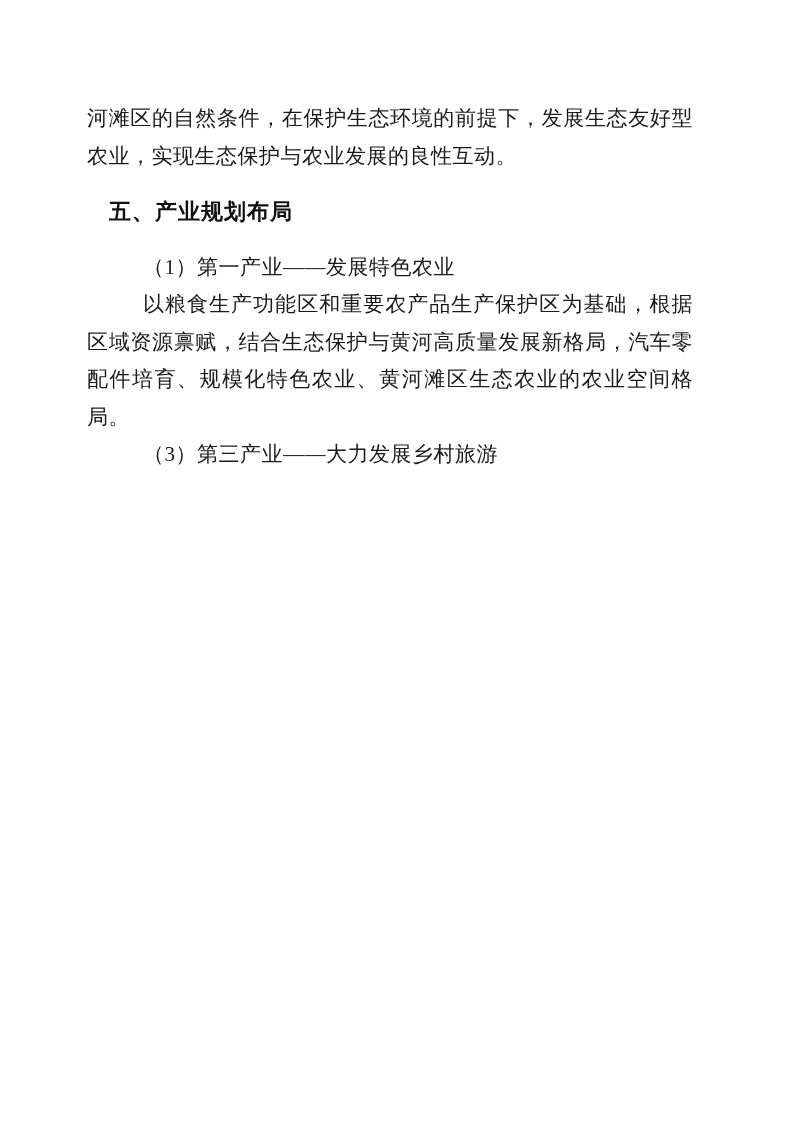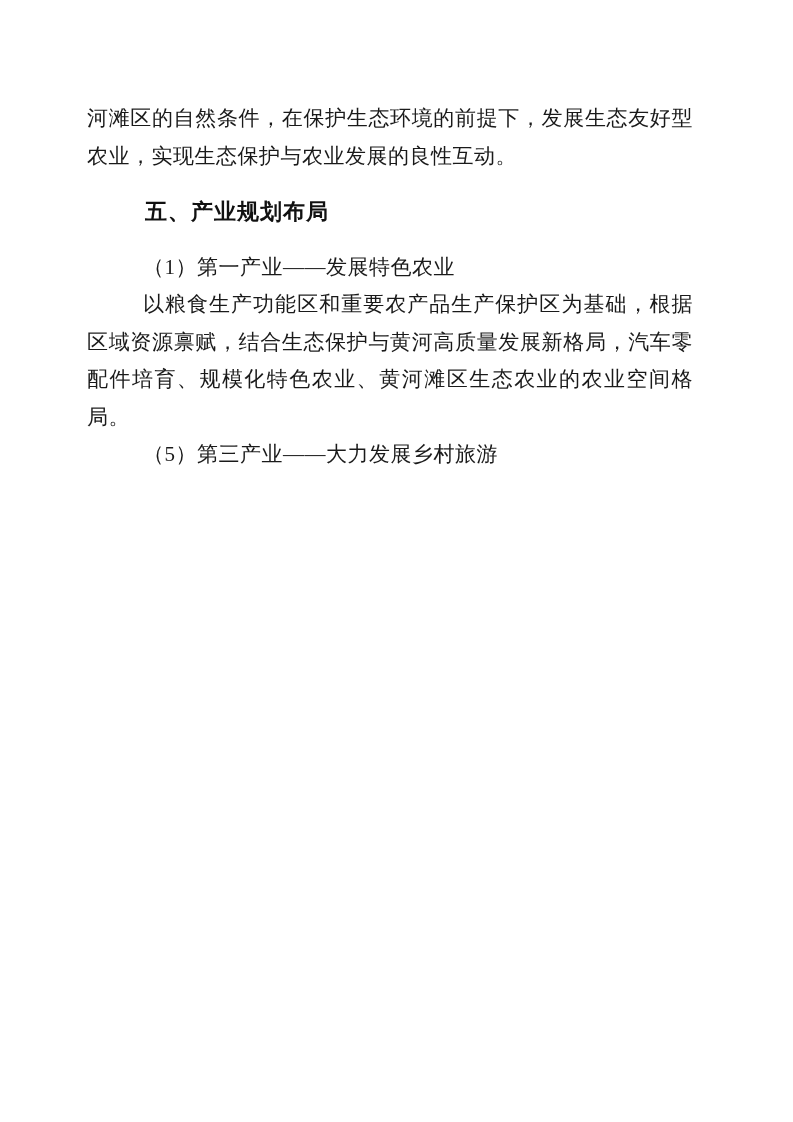--- a/index.html
+++ b/index.html
@@ -29,21 +29,21 @@
     letter-spacing: 0.5px;
     text-align: justify;
     text-justify: inter-ideograph;
     text-indent: 56px;
     word-break: break-all;
   }
   .para.carryover {
     text-indent: 0;
   }
   .section-heading {
-    margin: 18px 0 18px 58px;
+    margin: 18px 0 18px 22px;
     font-family: "Liberation Sans", "DejaVu Sans", sans-serif;
     font-weight: 700;
     font-size: 22px;
     line-height: 37.5px;
     letter-spacing: 1px;
     color: #111111;
   }
   .footer {
     position: absolute;
     top: 1030px;
@@ -66,19 +66,19 @@
 
     <div class="section-heading">五、产业规划布局</div>
 
 
     <p class="para">（1）第一产业——发展特色农业</p>
 
     <p class="para">以粮食生产功能区和重要农产品生产保护区为基础，根据区域资源禀赋，结合生态保护与黄河高质量发展新格局，汽车零配件培育、规模化特色农业、黄河滩区生态农业的农业空间格局。</p>
 
 
 
-    <p class="para">（5）第三产业——大力发展乡村旅游</p>
+    <p class="para">（3）第三产业——大力发展乡村旅游</p>
 
 
   </div>
 
   <div class="footer">5</div>
 </div>
 
 </body></html>

